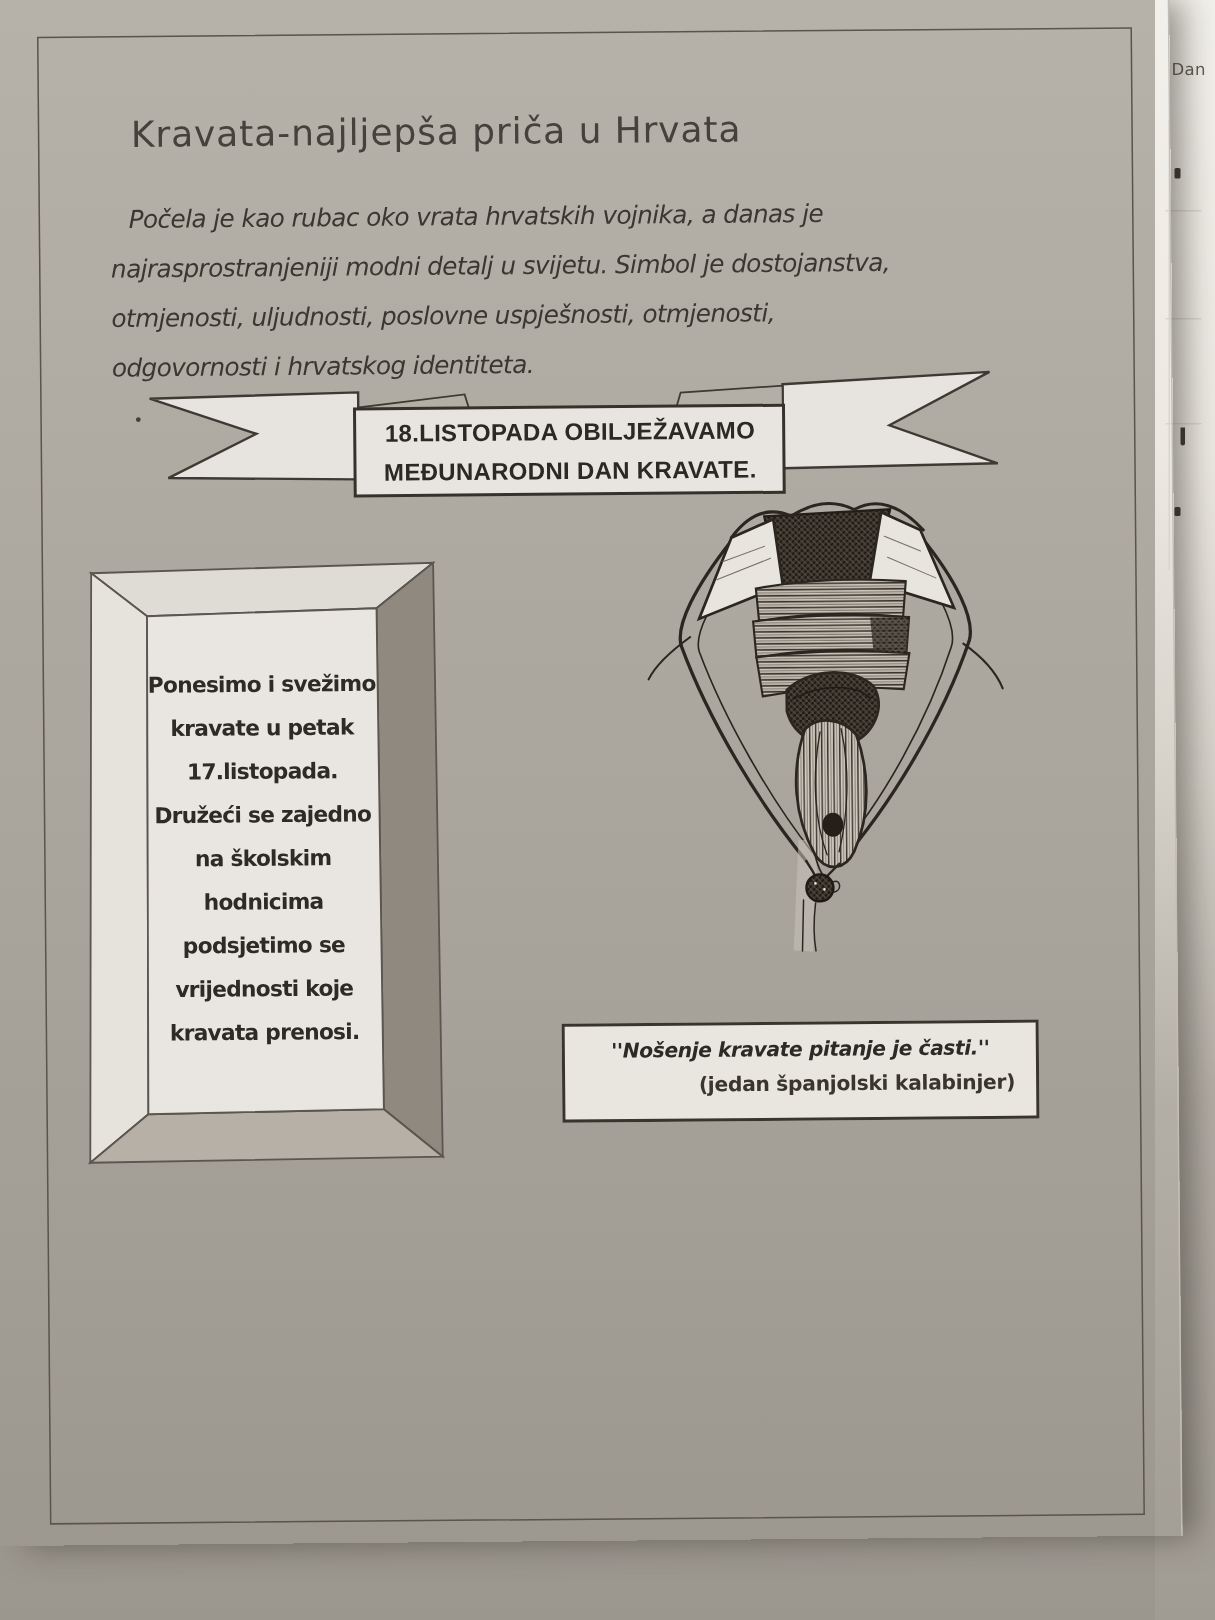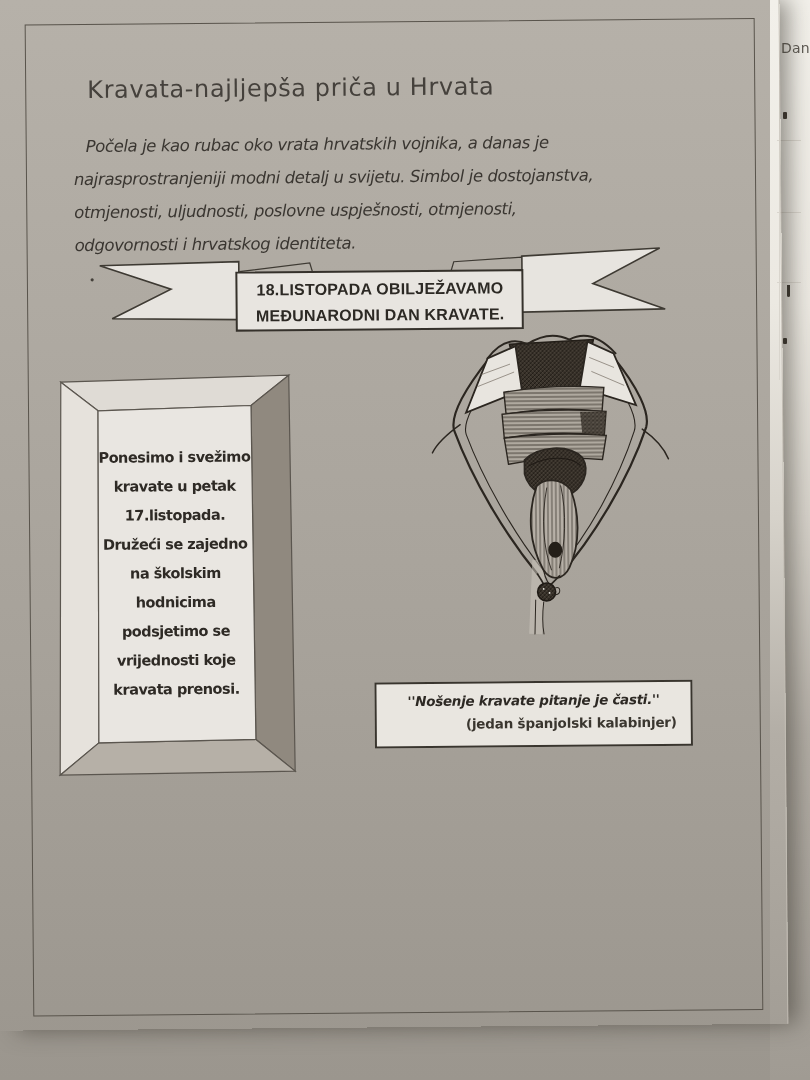--- a/index.html
+++ b/index.html
@@ -8,21 +8,21 @@
     background:linear-gradient(180deg,#b6b1a9 0%,#a7a29a 60%,#9b968e 100%);
     font-family:"DejaVu Sans",sans-serif;
     position:relative;
   }
   .abs{position:absolute;}
   
   .back-sheet{
     right:0;top:0;width:40px;height:1080px;
     background:linear-gradient(180deg,#f2f0ea 0%,#ece9e2 28%,#d6d2ca 48%,#b3aea6 68%,#a09b93 100%);
   }
-  .back-sheet .dan{top:40px;left:11px;font-size:14px;color:#5f5b54;letter-spacing:.2px;}
+  .back-sheet .dan{top:40px;left:11px;font-size:11px;color:#5f5b54;letter-spacing:.2px;}
   .sheet-vline{left:9px;top:80px;width:1px;height:300px;background:#d9d5cd;}
   .sheet-hline{left:7px;width:24px;height:1px;background:#d9d5cd;}
   .sheet-mark{background:#3b362f;border-radius:1px;}
   
   .paper{
     left:-8px;top:-8px;width:790px;height:1036px;
     background:
       radial-gradient(120% 70% at 40% 18%, rgba(255,255,255,.35) 0%, rgba(255,255,255,0) 55%),
       linear-gradient(168deg,#ecead5f 0%,#eae8e3 0%,#e5e2dd 45%,#dbd8d2 88%,#d2cfc9 100%);
     box-shadow:14px 6px 22px -6px rgba(50,45,38,.5);

